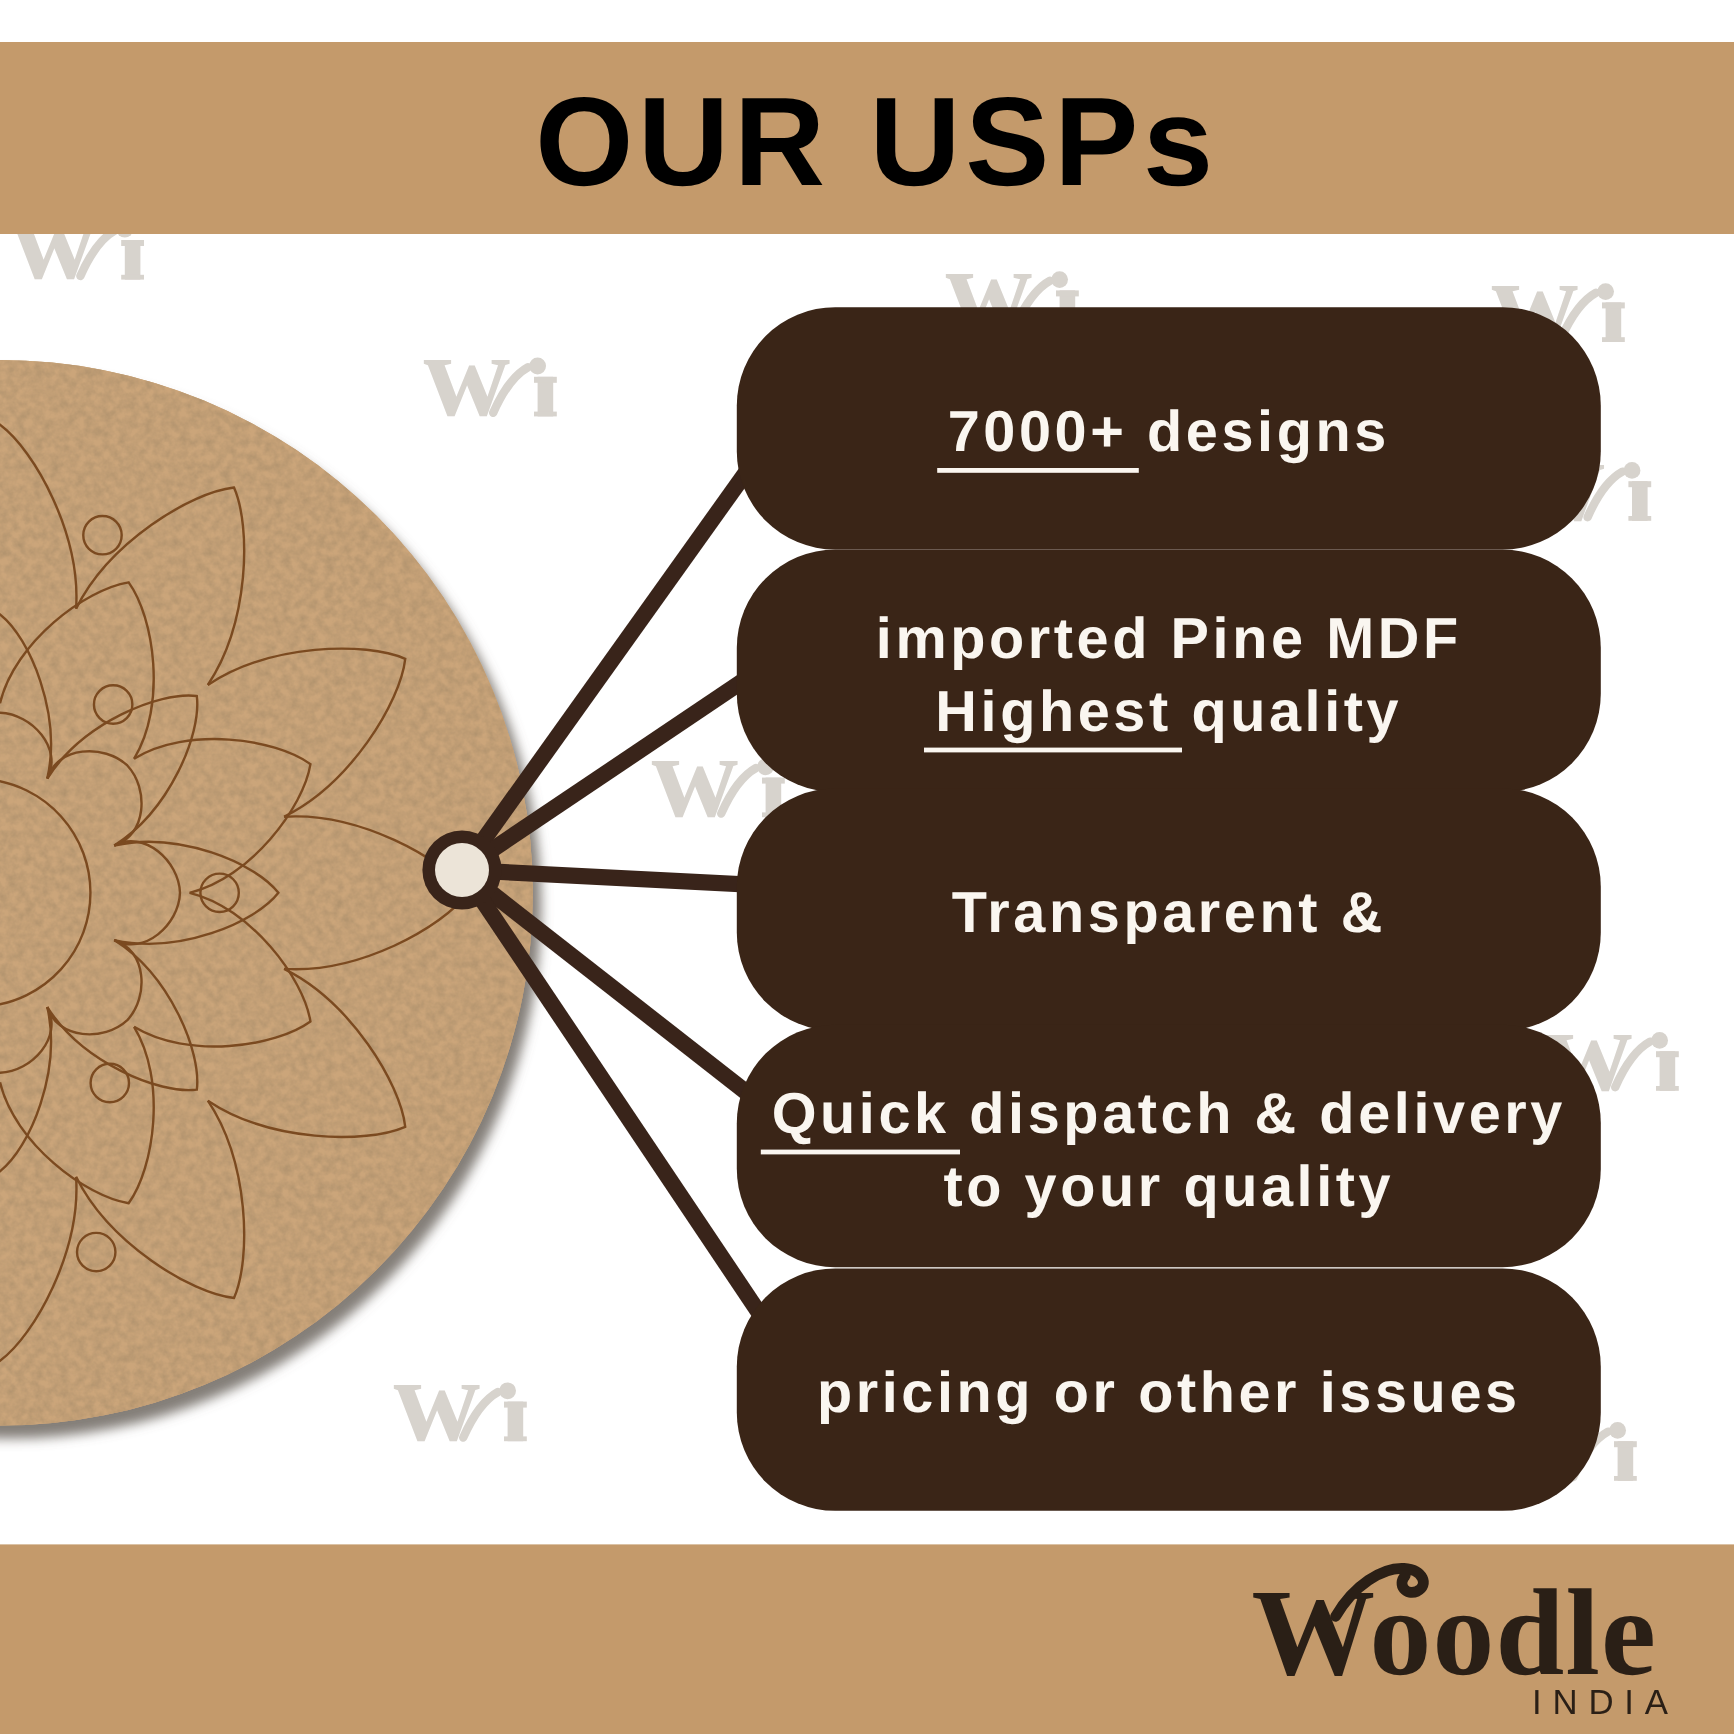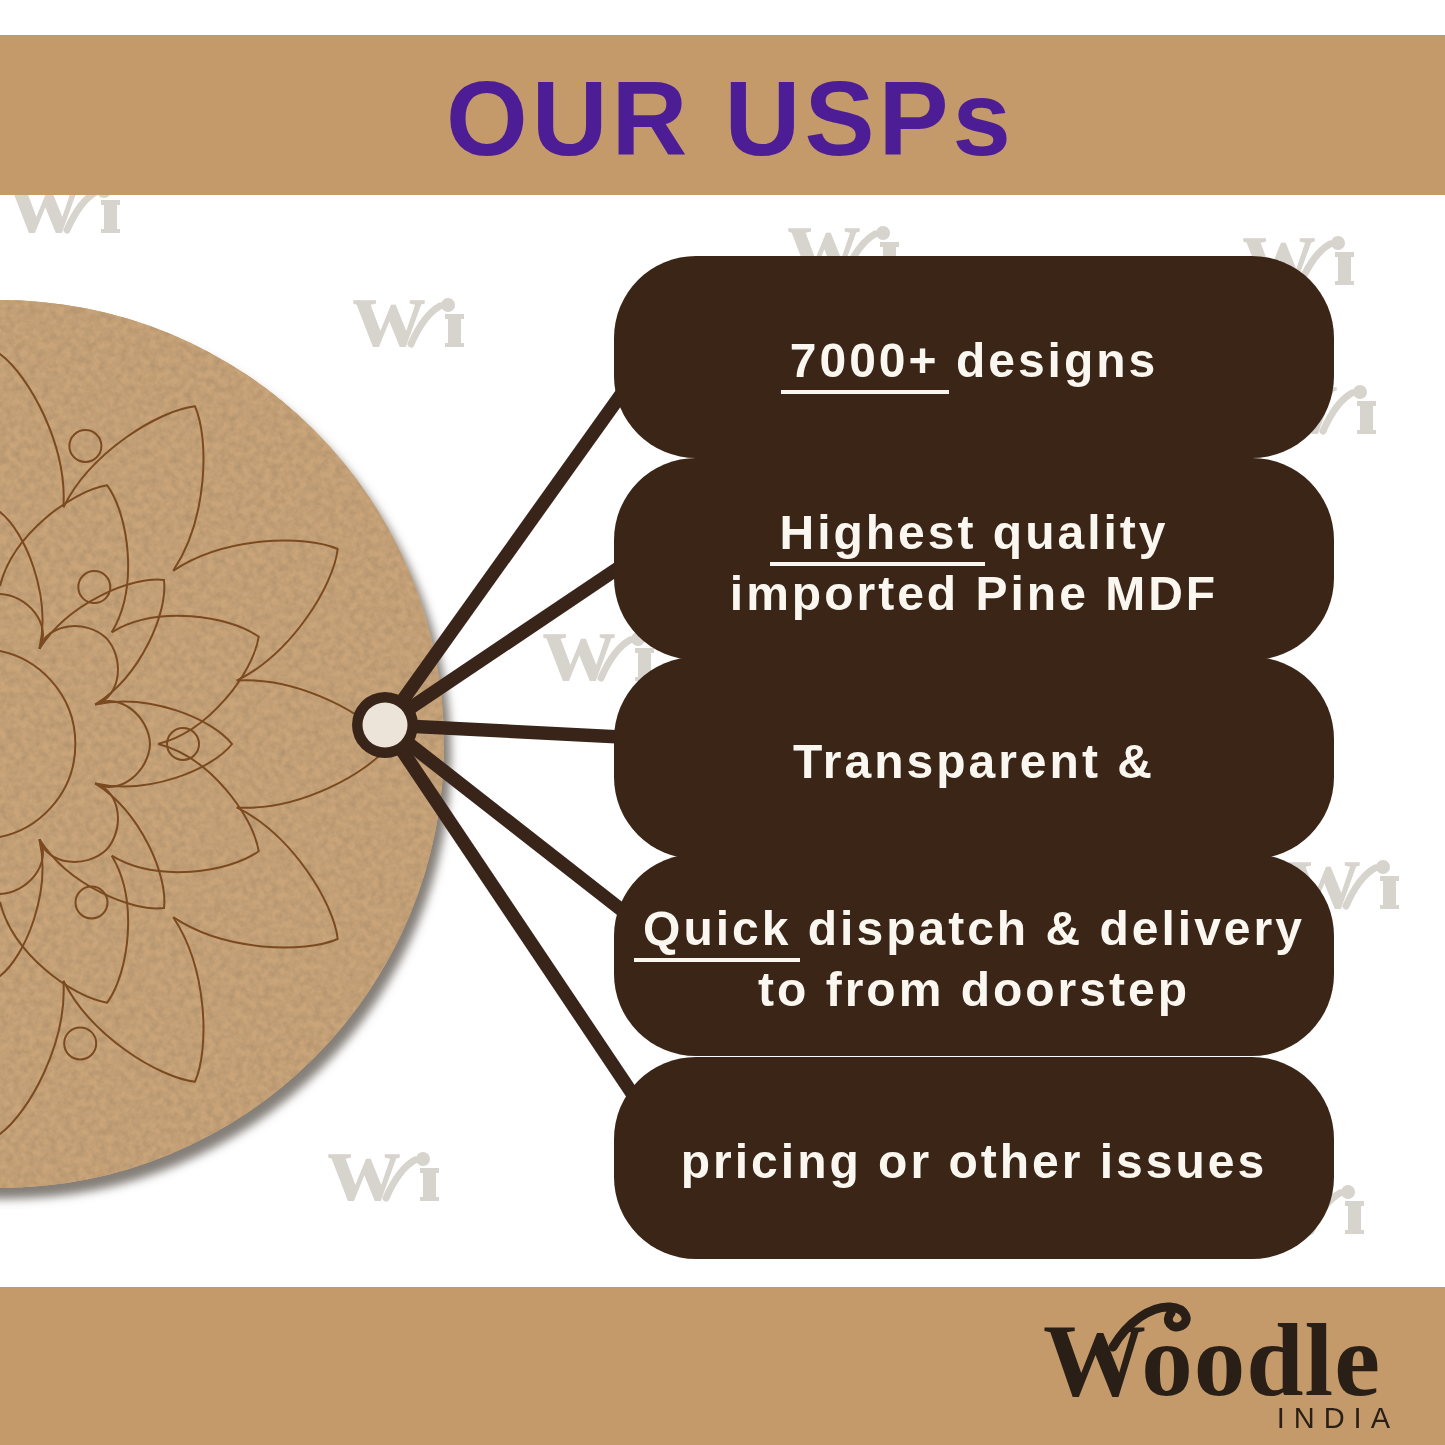--- a/index.html
+++ b/index.html
@@ -1,19 +1,19 @@
 <!DOCTYPE html>
 <html><head><meta charset="utf-8">
 <style>
 html,body{margin:0;padding:0;}
 body{width:1445px;height:1445px;position:relative;overflow:hidden;background:#ffffff;
   font-family:"Liberation Sans", sans-serif;}
 .banner{position:absolute;left:0;width:1445px;height:160px;background:#c49a6b;}
 #topbanner{top:35px;display:flex;align-items:center;justify-content:center;}
-#topbanner .t{font-size:105px;font-weight:bold;color:#4c1d95;letter-spacing:4px;margin-top:8px;margin-left:16px;text-align:right;}
+#topbanner .t{font-size:105px;font-weight:bold;color:#000000;letter-spacing:4px;margin-top:8px;margin-left:16px;text-align:right;}
 #botbanner{top:1287px;height:158px;}
 .pill{position:absolute;left:614px;width:720px;height:202px;background:#3a2517;border-radius:82px;
   display:flex;flex-direction:column;justify-content:center;padding-top:7px;box-sizing:border-box;}
 .pill .l{color:#faf6f0;font-weight:bold;font-size:48px;line-height:61px;text-align:center;white-space:nowrap;letter-spacing:3px;}
 .u{position:relative;}
 .u::after{content:"";position:absolute;left:-9px;right:-9px;bottom:-7px;height:4px;background:#faf6f0;}
 </style></head>
 <body>
 <svg width="1445" height="1445" viewBox="0 0 1445 1445" style="position:absolute;left:0;top:0">
 <defs>
@@ -94,29 +94,29 @@
     <line x1="385" y1="725" x2="660" y2="940"></line>
     <line x1="385" y1="725" x2="660" y2="1135"></line>
   </g>
   <circle cx="385" cy="725" r="33" fill="#39241a"></circle>
   <circle cx="385" cy="725" r="22.5" fill="#ece4d8"></circle>
 </svg>
 <div class="pill" style="top:256px">
     <div class="l"><span class="u">7000+</span> designs</div>
   </div>
 <div class="pill" style="top:458px">
+    <div class="l">imported Pine MDF</div>
     <div class="l"><span class="u">Highest</span> quality</div>
-    <div class="l">imported Pine MDF</div>
   </div>
 <div class="pill" style="top:657px">
     <div class="l">Transparent &amp;</div>
   </div>
 <div class="pill" style="top:854px">
     <div class="l"><span class="u">Quick</span> dispatch &amp; delivery</div>
-    <div class="l">to from doorstep</div>
+    <div class="l">to your quality</div>
   </div>
 <div class="pill" style="top:1057px">
     <div class="l">pricing or other issues</div>
   </div>
 <div class="banner" id="topbanner">
     <div class="t">OUR USPs</div>
   </div>
 <div class="banner" id="botbanner"></div>
 <svg width="445" height="160" viewBox="0 0 445 160" style="position:absolute;left:1000px;top:1285px">
   <text x="43" y="110" font-family="Liberation Serif, serif" font-weight="bold" font-size="103" fill="#2a1f16" letter-spacing="1">Woodle</text>

